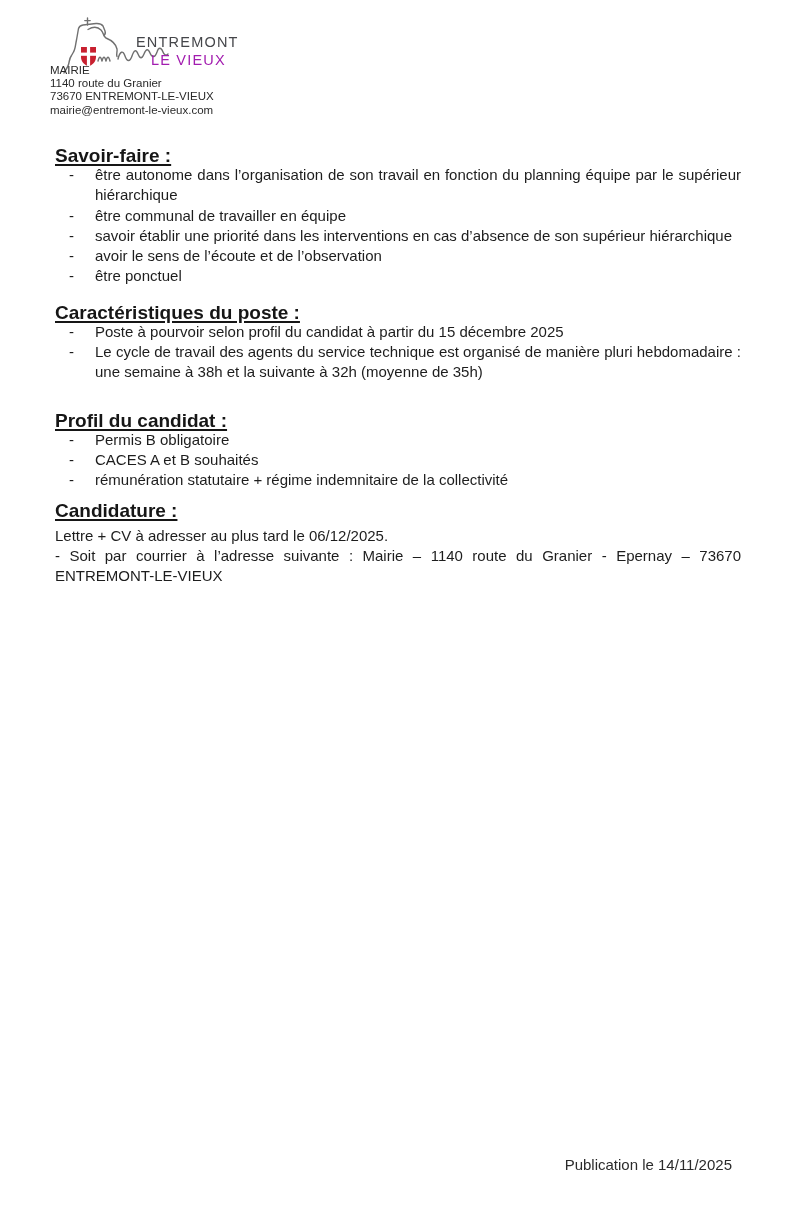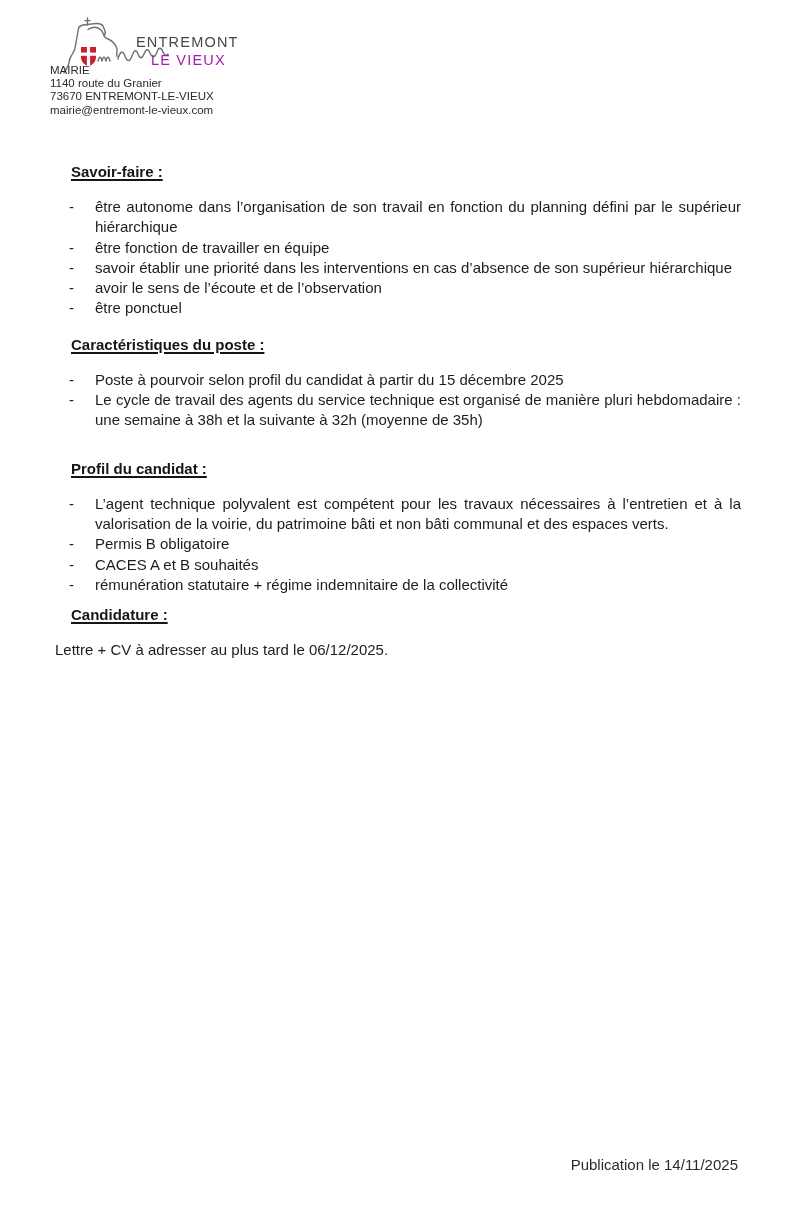--- a/index.html
+++ b/index.html
@@ -26,41 +26,41 @@
   .address {
     position:absolute; top:64px; left:50px; width:192px;
     text-align:left; font-size:11.5px; line-height:13.2px; color:#2a2a2a;
   }
   
   .content {
     position:absolute; top:146px; left:55px; width:686px;
     font-size:15px;
   }
   .sec-h {
-    margin:16px; font-size:15px; font-weight:bold; line-height:19px;
+    margin:0; font-size:19px; font-weight:bold; line-height:19px;
     text-decoration:underline; text-decoration-thickness:1.5px; text-underline-offset:2px;
     color:#161616;
   }
   ul.bullets { list-style:none; margin:0; padding:0; }
   ul.bullets li {
     position:relative; padding-left:40px;
     line-height:20.3px; text-align:justify;
   }
   ul.bullets li::before { content:"-"; position:absolute; left:14px; }
   .mt-blank { margin-top:10px; }   
   .sec2 { margin-top:16px; }
   .sec2-list { margin-top:2px; }
   .sec3 { margin-top:28px; }
   .sec3-list { margin-top:2px; }
   .sec4 { margin-top:10px; }
   .cand p { margin:0; line-height:20.3px; text-align:justify; }
-  .cand p:first-of-type { margin-top:12px; }
+  .cand p:first-of-type { margin-top:6px; }
   
   .footer {
-    position:absolute; top:1156px; right:62px;
+    position:absolute; top:1156px; right:68px;
     font-size:15px; color:#2b2b2b;
   }
 </style>
 </head>
 <body>
 
 <div class="page">
 
   <svg class="logo-art" width="200" height="62" viewBox="0 0 200 62" aria-hidden="true">
     <g fill="none" stroke="#707070" stroke-width="1.4" stroke-linecap="round" stroke-linejoin="round">
@@ -94,43 +94,43 @@
     <div>MAIRIE</div>
     <div>1140 route du Granier</div>
     <div>73670 ENTREMONT-LE-VIEUX</div>
     <div>mairie@entremont-le-vieux.com</div>
   </div>
 
   <div class="content">
 
     <h2 class="sec-h">Savoir-faire :</h2>
     <ul class="bullets mt-blank">
-      <li>être autonome dans l’organisation de son travail en fonction du planning défini par le supérieur hiérarchique</li>
-      <li>être fonction de travailler en équipe</li>
+      <li>être autonome dans l’organisation de son travail en fonction du planning équipe par le supérieur hiérarchique</li>
+      <li>être communal de travailler en équipe</li>
       <li>savoir établir une priorité dans les interventions en cas d’absence de son supérieur hiérarchique</li>
       <li>avoir le sens de l’écoute et de l’observation</li>
       <li>être ponctuel</li>
     </ul>
 
     <h2 class="sec-h sec2">Caractéristiques du poste :</h2>
     <ul class="bullets sec2-list">
       <li>Poste à pourvoir selon profil du candidat à partir du 15 décembre 2025</li>
       <li>Le cycle de travail des agents du service technique est organisé de manière pluri hebdomadaire : une semaine à 38h et la suivante à 32h (moyenne de 35h)</li>
     </ul>
 
     <h2 class="sec-h sec3">Profil du candidat :</h2>
     <ul class="bullets sec3-list">
-      <li>L’agent technique polyvalent est compétent pour les travaux nécessaires à l’entretien et à la valorisation de la voirie, du patrimoine bâti et non bâti communal et des espaces verts.</li>
       <li>Permis B obligatoire</li>
       <li>CACES A et B souhaités</li>
       <li>rémunération statutaire + régime indemnitaire de la collectivité</li>
     </ul>
 
     <h2 class="sec-h sec4">Candidature :</h2>
     <div class="cand">
       <p>Lettre + CV à adresser au plus tard le 06/12/2025.</p>
+      <p>- Soit par courrier à l’adresse suivante : Mairie – 1140 route du Granier - Epernay – 73670 ENTREMONT-LE-VIEUX</p>
     </div>
 
   </div>
 
   <div class="footer">Publication le 14/11/2025</div>
 
 </div>
 
 </body></html>

